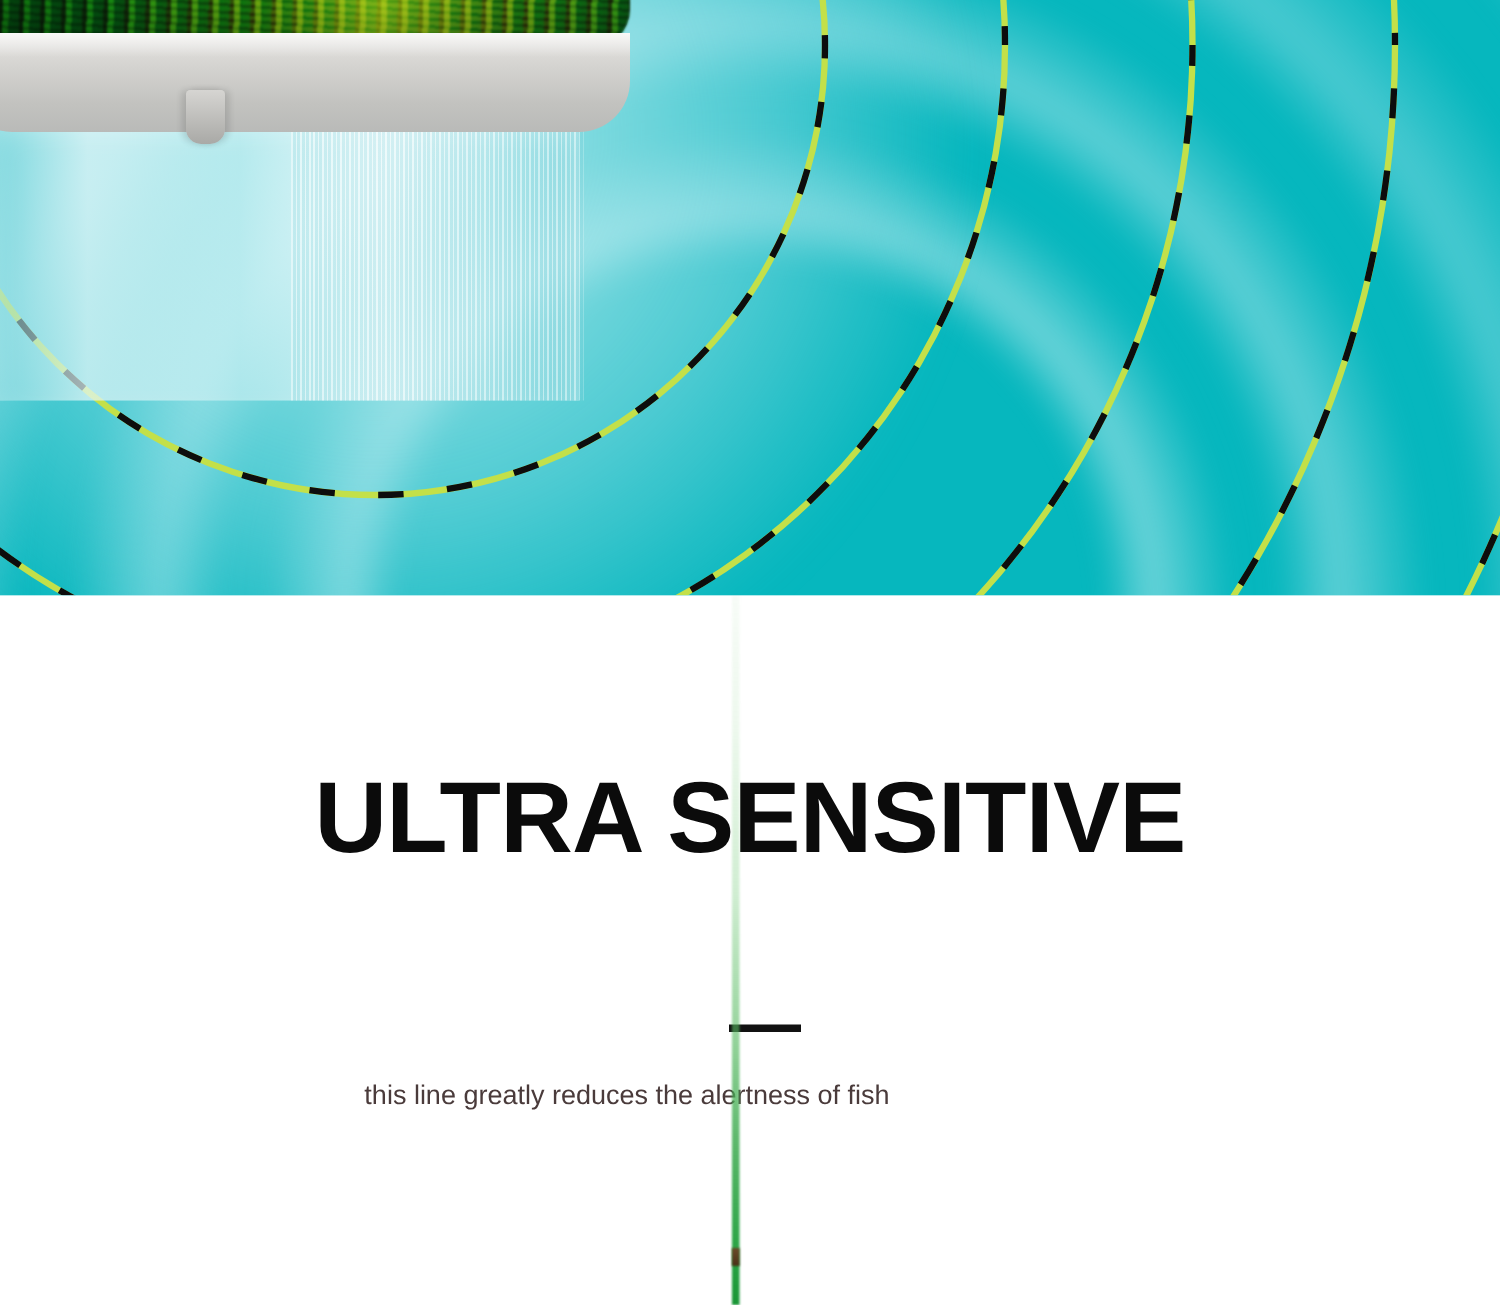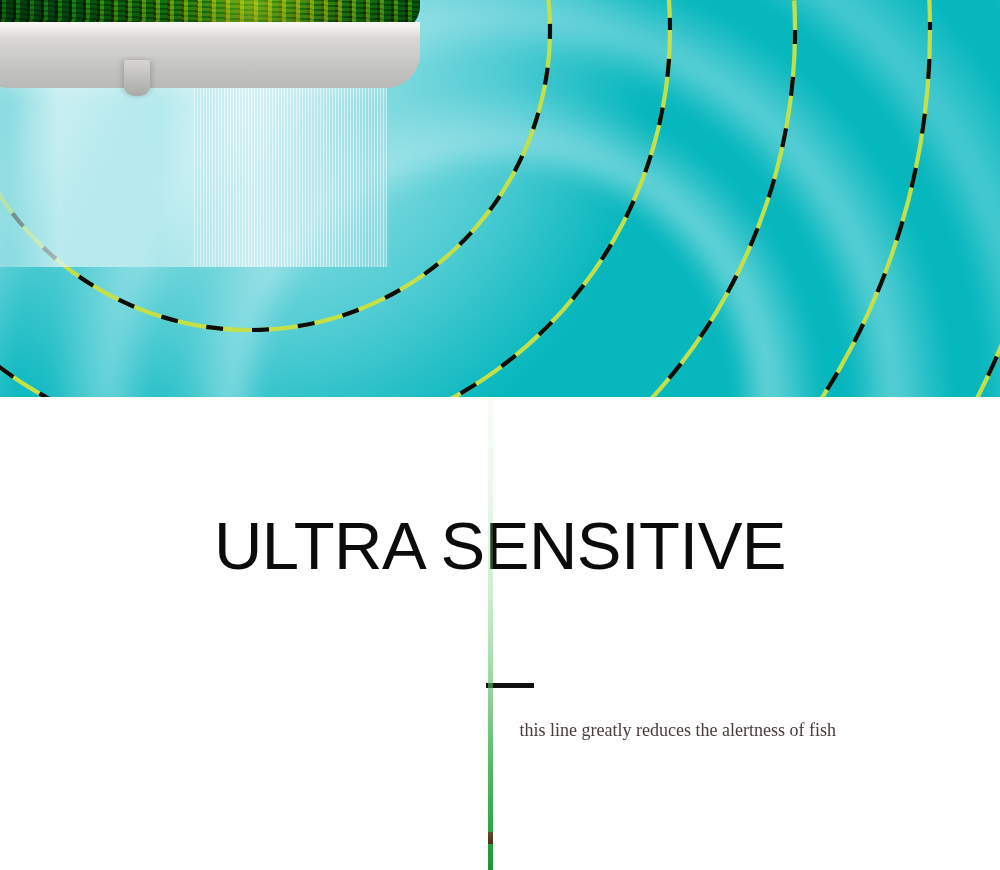--- a/index.html
+++ b/index.html
@@ -100,34 +100,34 @@
     border-radius:0 0 26px 26px;
     background:linear-gradient(180deg, rgba(0,0,0,0.18) 0%, rgba(0,0,0,0) 28%, rgba(0,0,0,0.12) 86%, rgba(0,0,0,0.3) 100%);
   }
 
   
   .content {
     position:absolute; left:0; top:397px; width:1000px; height:473px; background:#ffffff;
   }
   .title {
     position:absolute; left:0; top:115px; width:1000px; text-align:center;
-    font-size:67px; font-weight:normal; letter-spacing:-0.5px; color:#0b0b0b;
+    font-size:67px; font-weight:bold; letter-spacing:-0.5px; color:#0b0b0b;
     line-height:1; white-space:nowrap;
   }
   .subtitle {
     position:absolute; left:0; top:206px; width:1000px; text-align:center;
     font-size:47px; font-weight:bold; letter-spacing:-0.2px; color:#0b0b0b;
     line-height:1; white-space:nowrap;
   }
   .divider {
     position:absolute; left:486px; top:286px; width:48px; height:5px; background:#111111;
   }
   .tagline {
-    position:absolute; left:0; top:324px; width:836px; text-align:right;
-    font-family:Liberation Serif, serif; font-size:18px; color:#4a3b3b; line-height:1;
+    position:absolute; left:0; top:324px; width:836px; text-align:center;
+    font-family:Liberation Sans, sans-serif; font-size:18px; color:#4a3b3b; line-height:1;
   }
 
   
   .trail {
     position:absolute; left:488px; top:397px; width:5px; height:473px;
     background:linear-gradient(180deg,
       rgba(120,200,120,0.06) 0%,
       rgba(150,215,150,0.16) 18%,
       rgba(120,205,125,0.35) 42%,
       rgba(86,186,96,0.62) 62%,

